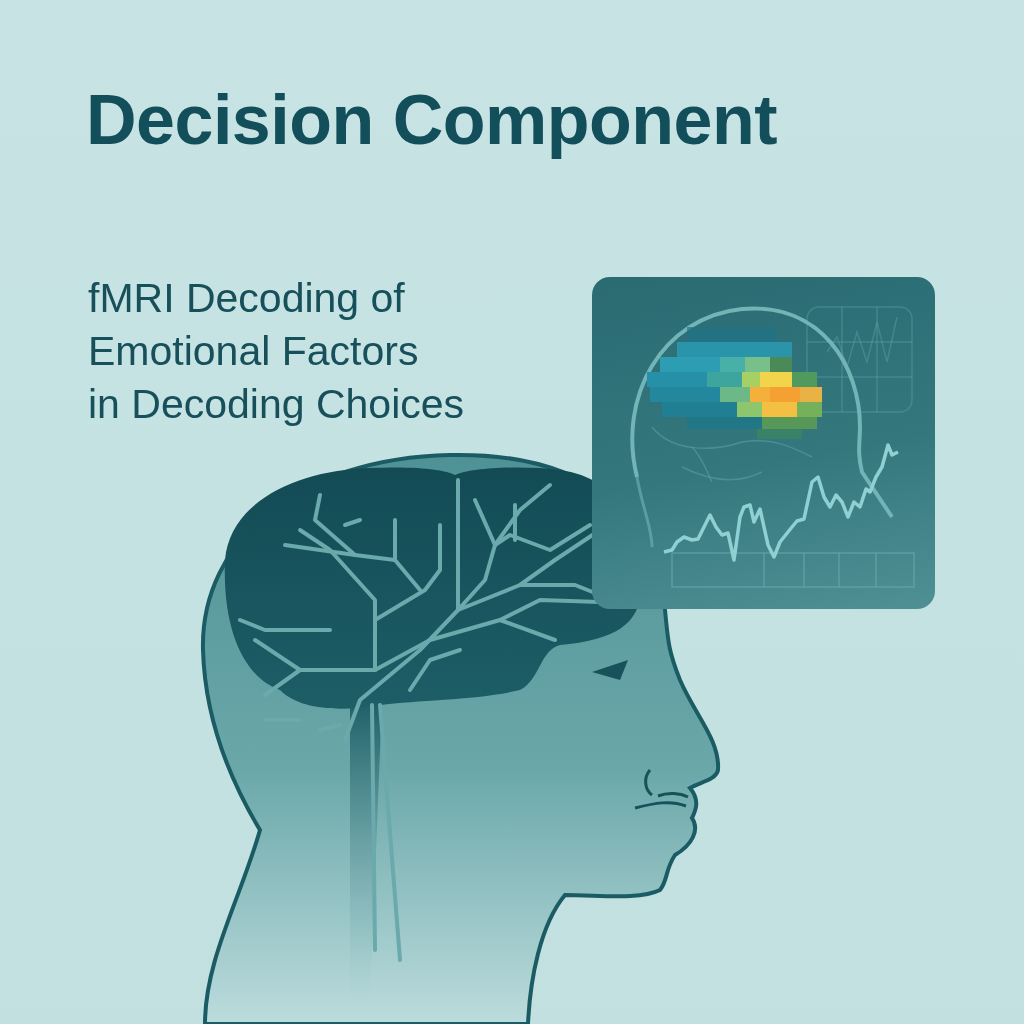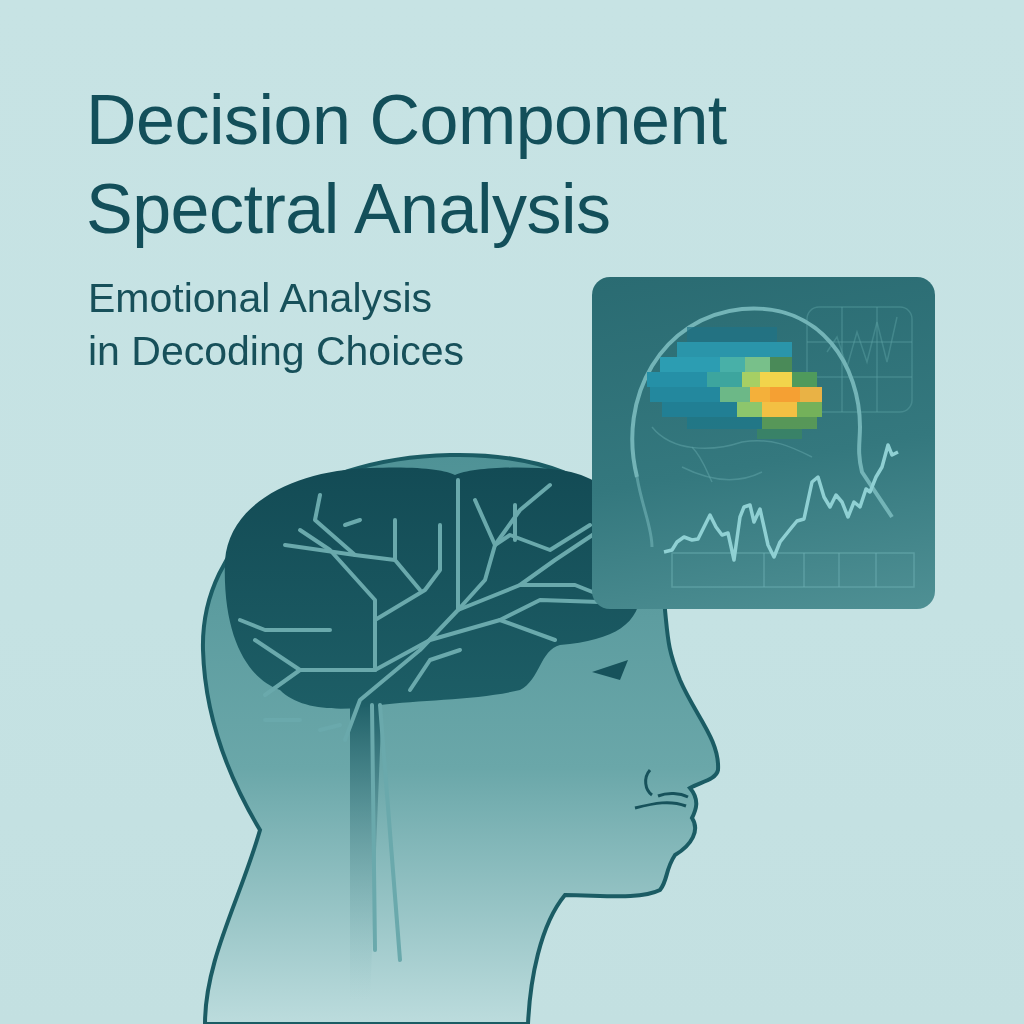--- a/index.html
+++ b/index.html
@@ -3,21 +3,21 @@
 <meta charset="utf-8">
 <style>
   html, body { margin:0; padding:0; }
   body {
     width:1024px; height:1024px; overflow:hidden; position:relative;
     background: linear-gradient(180deg, #c7e3e4 0%, #c5e2e3 60%, #c3e0e1 100%);
     font-family: "Liberation Sans", sans-serif;
   }
   .title {
     position:absolute; left:86px; top:76px; margin:0;
-    font-family:"Liberation Sans", sans-serif; font-weight:400;
+    font-family:"Liberation Sans", sans-serif; font-weight:700;
     font-size:70px; line-height:89px; color:#134f5a; letter-spacing:-0.5px;
   }
   .subtitle {
     position:absolute; left:88px; top:272px; margin:0;
     font-family:"Liberation Sans", sans-serif; font-weight:400;
     font-size:41px; line-height:53px; color:#17505a;
   }
   .subtitle div, .title div { white-space:nowrap; }
   .panel {
     position:absolute; left:592px; top:277px; width:343px; height:332px;
@@ -92,25 +92,25 @@
     <path d="M592 672 L628 660 L620 680 Z" fill="#17525b"></path>
 
     <path d="M650 770 C643 778 645 790 652 795" stroke="#17525b" stroke-width="3" fill="none"></path>
     <path d="M658 796 C668 792 680 793 688 797" stroke="#17525b" stroke-width="3" fill="none"></path>
     <path d="M635 808 C655 803 670 800 686 806" stroke="#17525b" stroke-width="3" fill="none"></path>
   </svg>
 </div>
 
 <h1 class="title">
   <div>Decision Component</div>
-  <div>Spectral Analysis</div>
 </h1>
 
 <div class="subtitle">
-  <div>Emotional Analysis</div>
+  <div>fMRI Decoding of</div>
+  <div>Emotional Factors</div>
   <div>in Decoding Choices</div>
 </div>
 
 <div class="panel">
   <svg width="343" height="332" viewBox="0 0 343 332">
 
     <g stroke="#5da1a5" stroke-opacity="0.45" stroke-width="1.5" fill="none">
       <rect x="215" y="30" width="105" height="105" rx="12"></rect>
       <line x1="250" y1="30" x2="250" y2="135"></line>
       <line x1="285" y1="30" x2="285" y2="135"></line>

